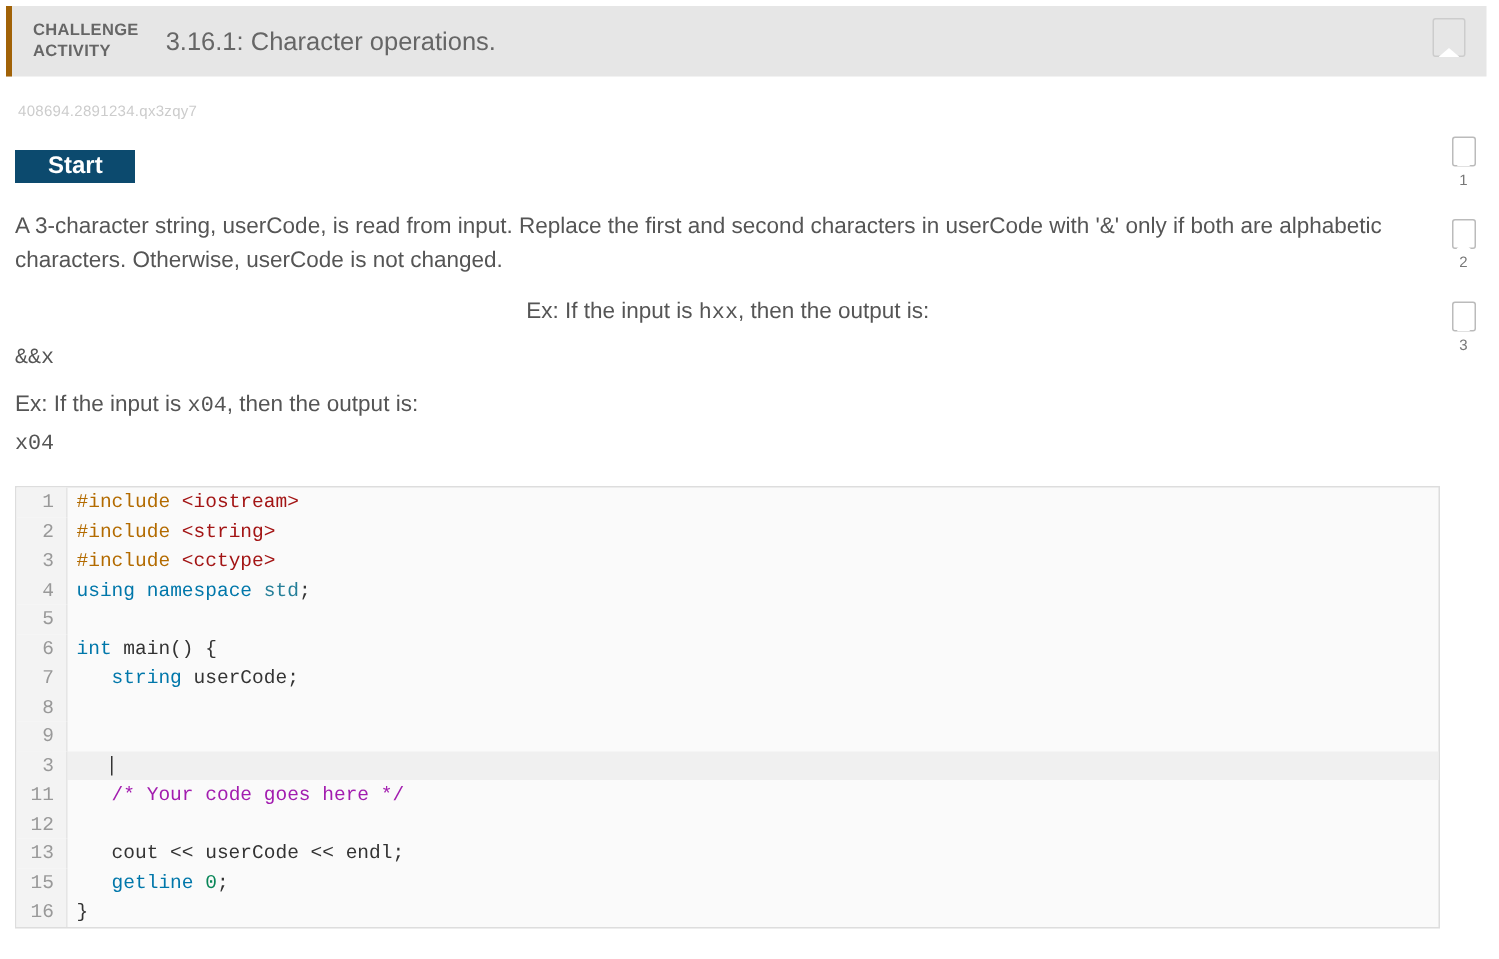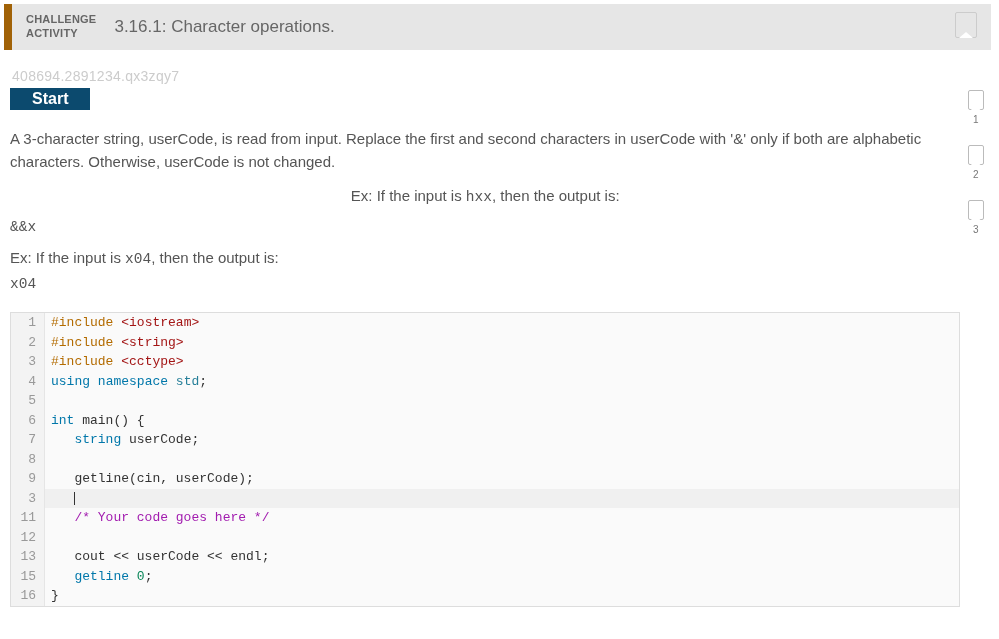--- a/index.html
+++ b/index.html
@@ -2,21 +2,21 @@
 <html><head>
 <meta charset="utf-8">
 <style>
 * { box-sizing: border-box; margin: 0; padding: 0; }
 body { font-family: Arial, Helvetica, sans-serif; background: #fff; color: #333; }
 
 .header-bar {
   display: flex;
   align-items: center;
   background: #e6e6e6;
-  border-left: 8px solid #a16207;
+  border-left: 4px solid #a16207;
   padding: 8px 14px;
   margin: 4px 8px 4px 4px;
 }
 .header-bar .label-block {
   font-size: 11px;
   font-weight: 700;
   color: #666;
   line-height: 1.25;
   letter-spacing: 0.02em;
 }
@@ -67,21 +67,21 @@
   border:1px solid #bbb; border-radius:2px;
   position:relative; display:inline-block;
 }
 .small-bm::after{
   content:""; position:absolute;
   bottom:-1px; left:2px; right:2px; height:4px;
   background:#fff;
   clip-path: polygon(0 100%, 50% 0, 100% 100%);
 }
 
-.tracker { font-size: 14px; color: #ccc; margin: 8px 0 4px 2px; letter-spacing: 0.02em;}
+.tracker { font-size: 10px; color: #ccc; margin: 8px 0 20px 2px; letter-spacing: 0.02em;}
 .start-btn {
   background: #0c4a6e;
   color:#fff;
   font-weight:700;
   font-size:16px;
   border:none;
   padding: 2px 22px;
   cursor:pointer;
   margin-bottom: 14px;
 }
@@ -190,21 +190,20 @@
         <div class="code-line">
           <div class="gutter">7</div>
           <div class="code-text">   <span class="tok-type">string</span> userCode;</div>
         </div>
         <div class="code-line">
           <div class="gutter">8</div>
           <div class="code-text"></div>
         </div>
         <div class="code-line">
           <div class="gutter">9</div>
-          <div class="code-text">   getline(cin, userCode);</div>
         </div>
         <div class="code-line highlight">
           <div class="gutter">3</div>
           <div class="code-text">   <span class="caret"></span></div>
         </div>
         <div class="code-line">
           <div class="gutter">11</div>
           <div class="code-text">   <span class="tok-cmt">/* Your code goes here */</span></div>
         </div>
         <div class="code-line">

